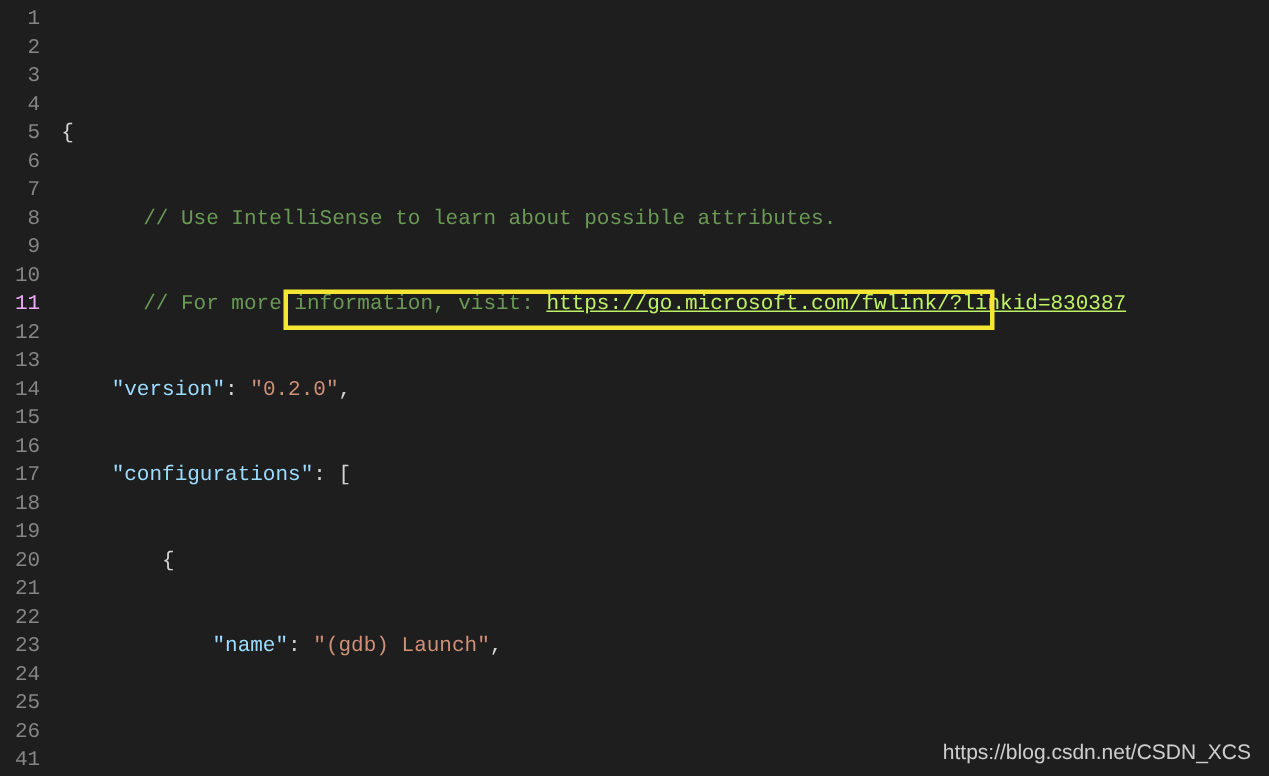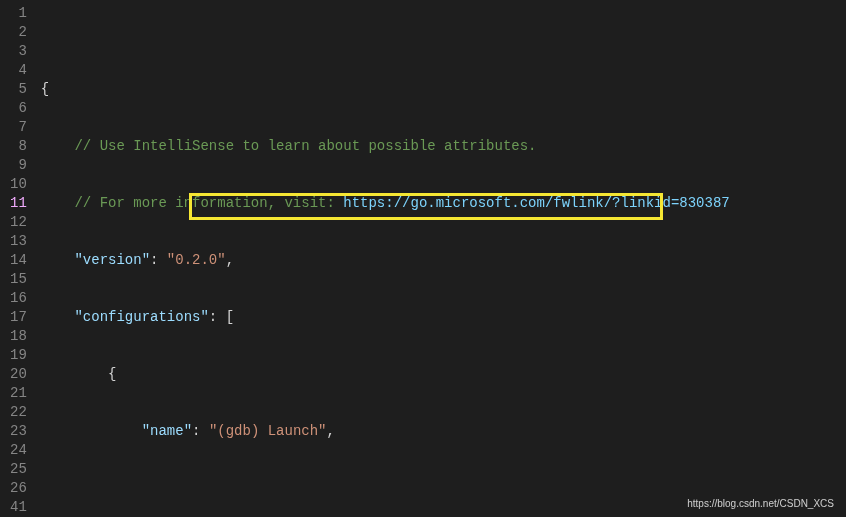--- a/index.html
+++ b/index.html
@@ -29,37 +29,37 @@
   .code {
     padding: 4px 0;
     line-height: 19px;
     white-space: pre;
     color: #d4d4d4;
     flex: 1;
     position: relative;
   }
   .line { height: 19px; display: block; position: relative; }
   .brace, .bracket, .punc { color: #d4d4d4; }
-  .comment { color: #6a9955; }
+  .comment { color: #6a9955; margin-left: 21px; }
   .key { color: #9cdcfe; }
   .str { color: #ce9178; }
-  .link { color: #7dd3fc; }
+  .link { color: #bef264; text-decoration: underline; }
   .highlight-box {
     position: absolute;
     border: 3px solid #f5e633;
     pointer-events: none;
     z-index: 5;
   }
   .watermark {
     position: absolute;
     bottom: 8px;
     right: 12px;
     color: #e0e0e0;
     font-family: Arial, sans-serif;
-    font-size: 10px;
+    font-size: 14px;
     opacity: 0.9;
     z-index: 10;
   }
 </style>
 </head>
 <body>
 
 <div class="editor">
   <div class="gutter">
     <div>1</div>

